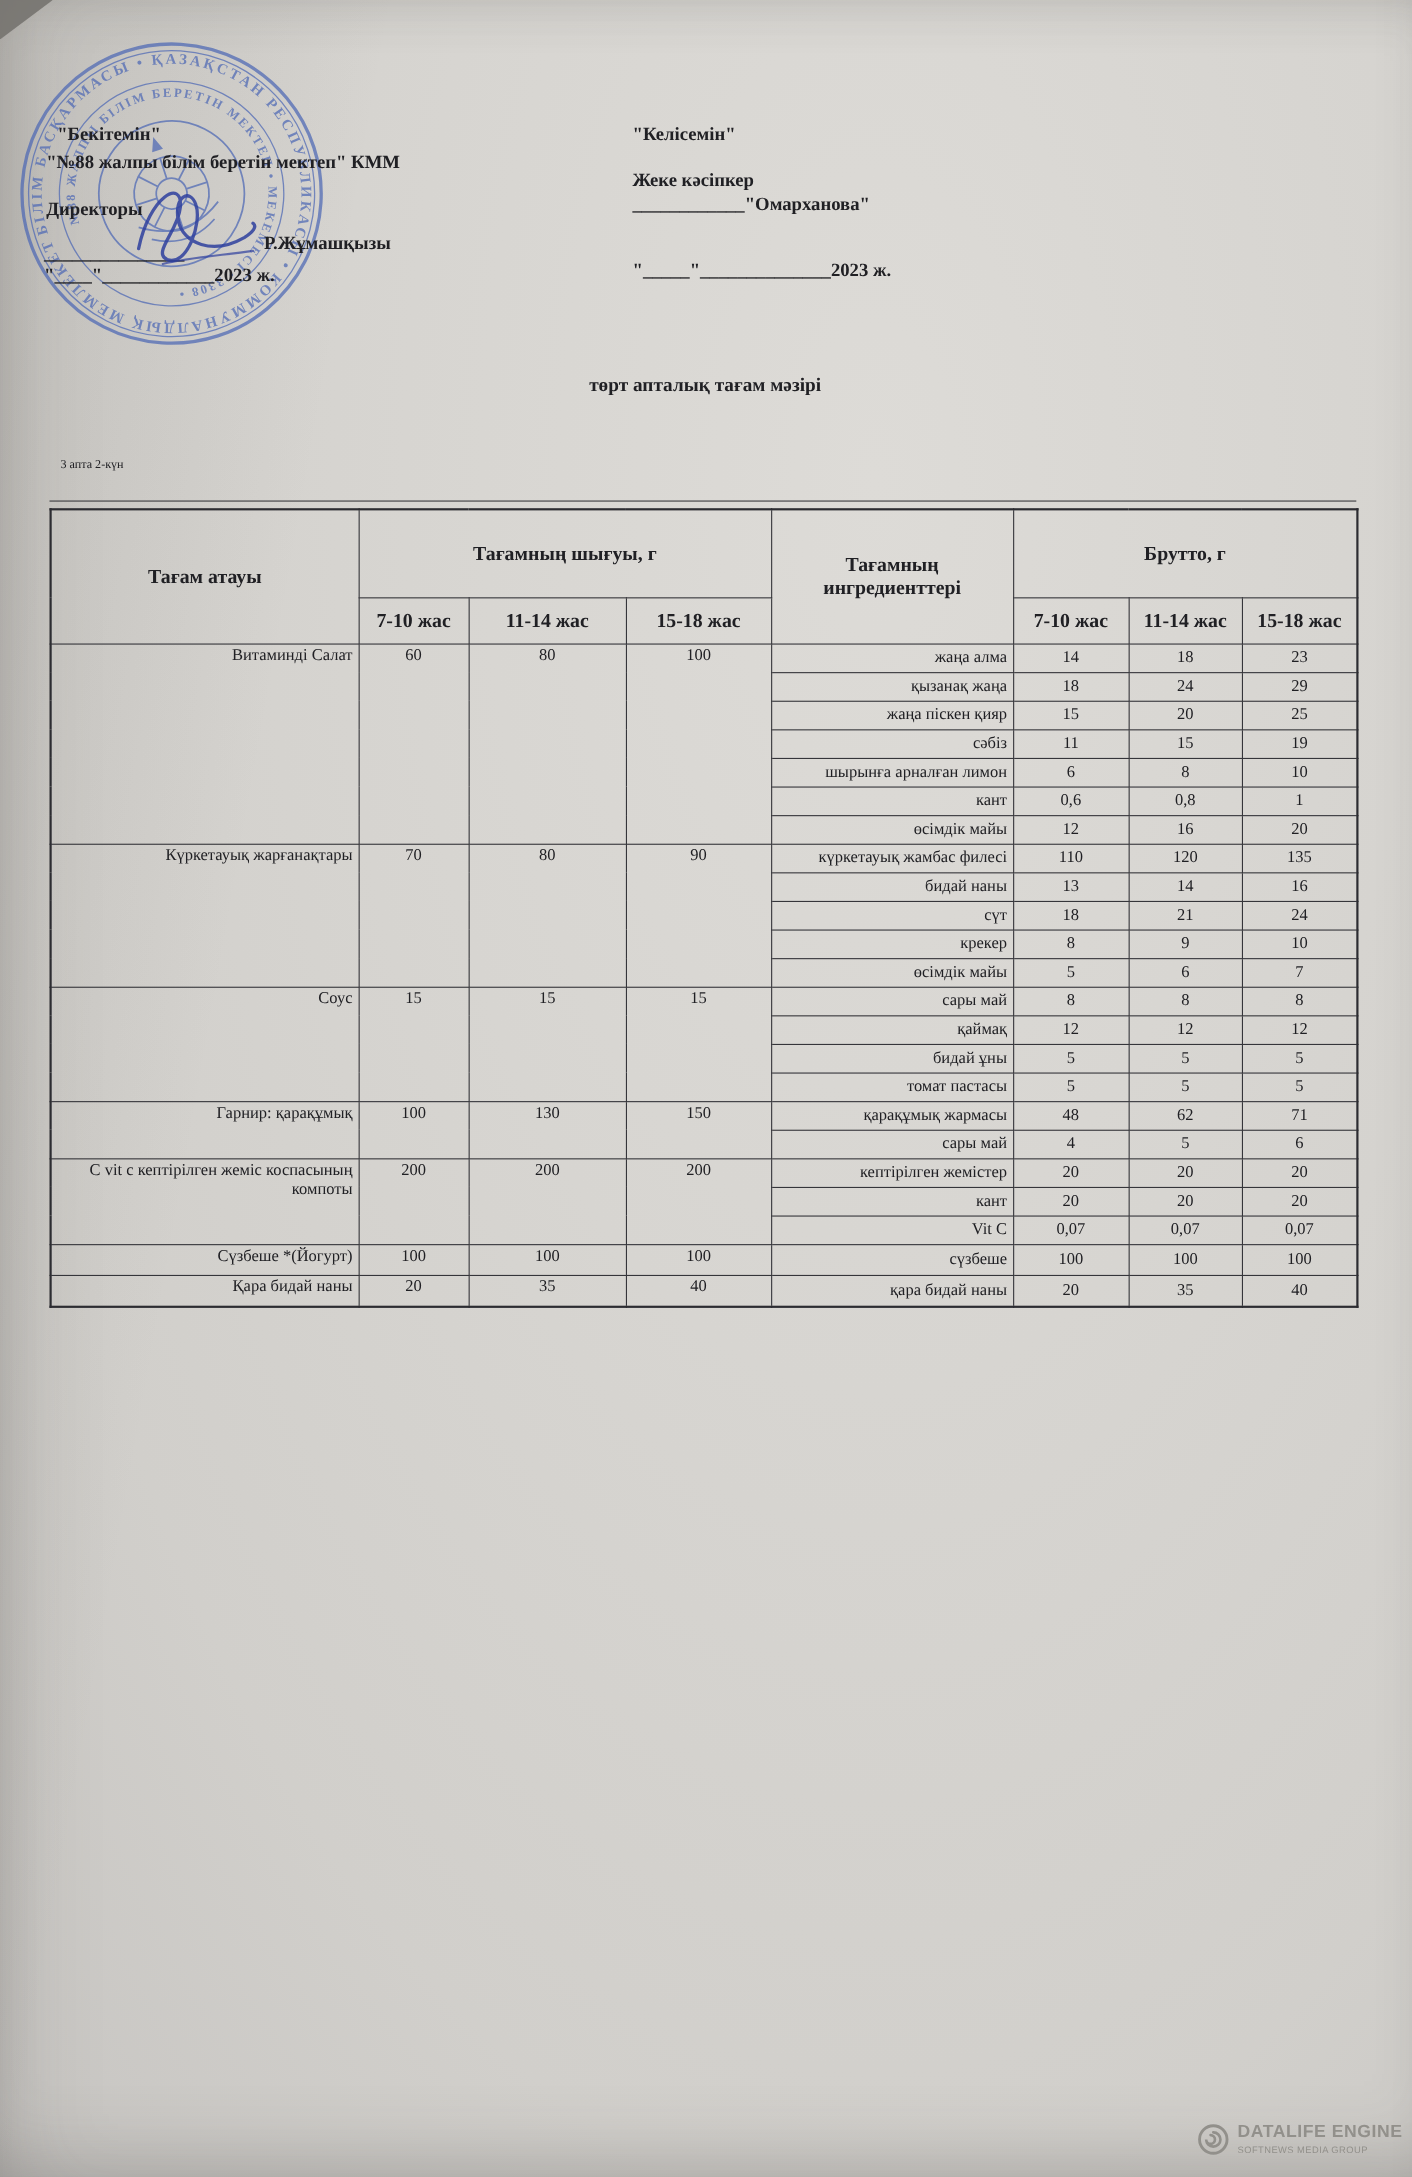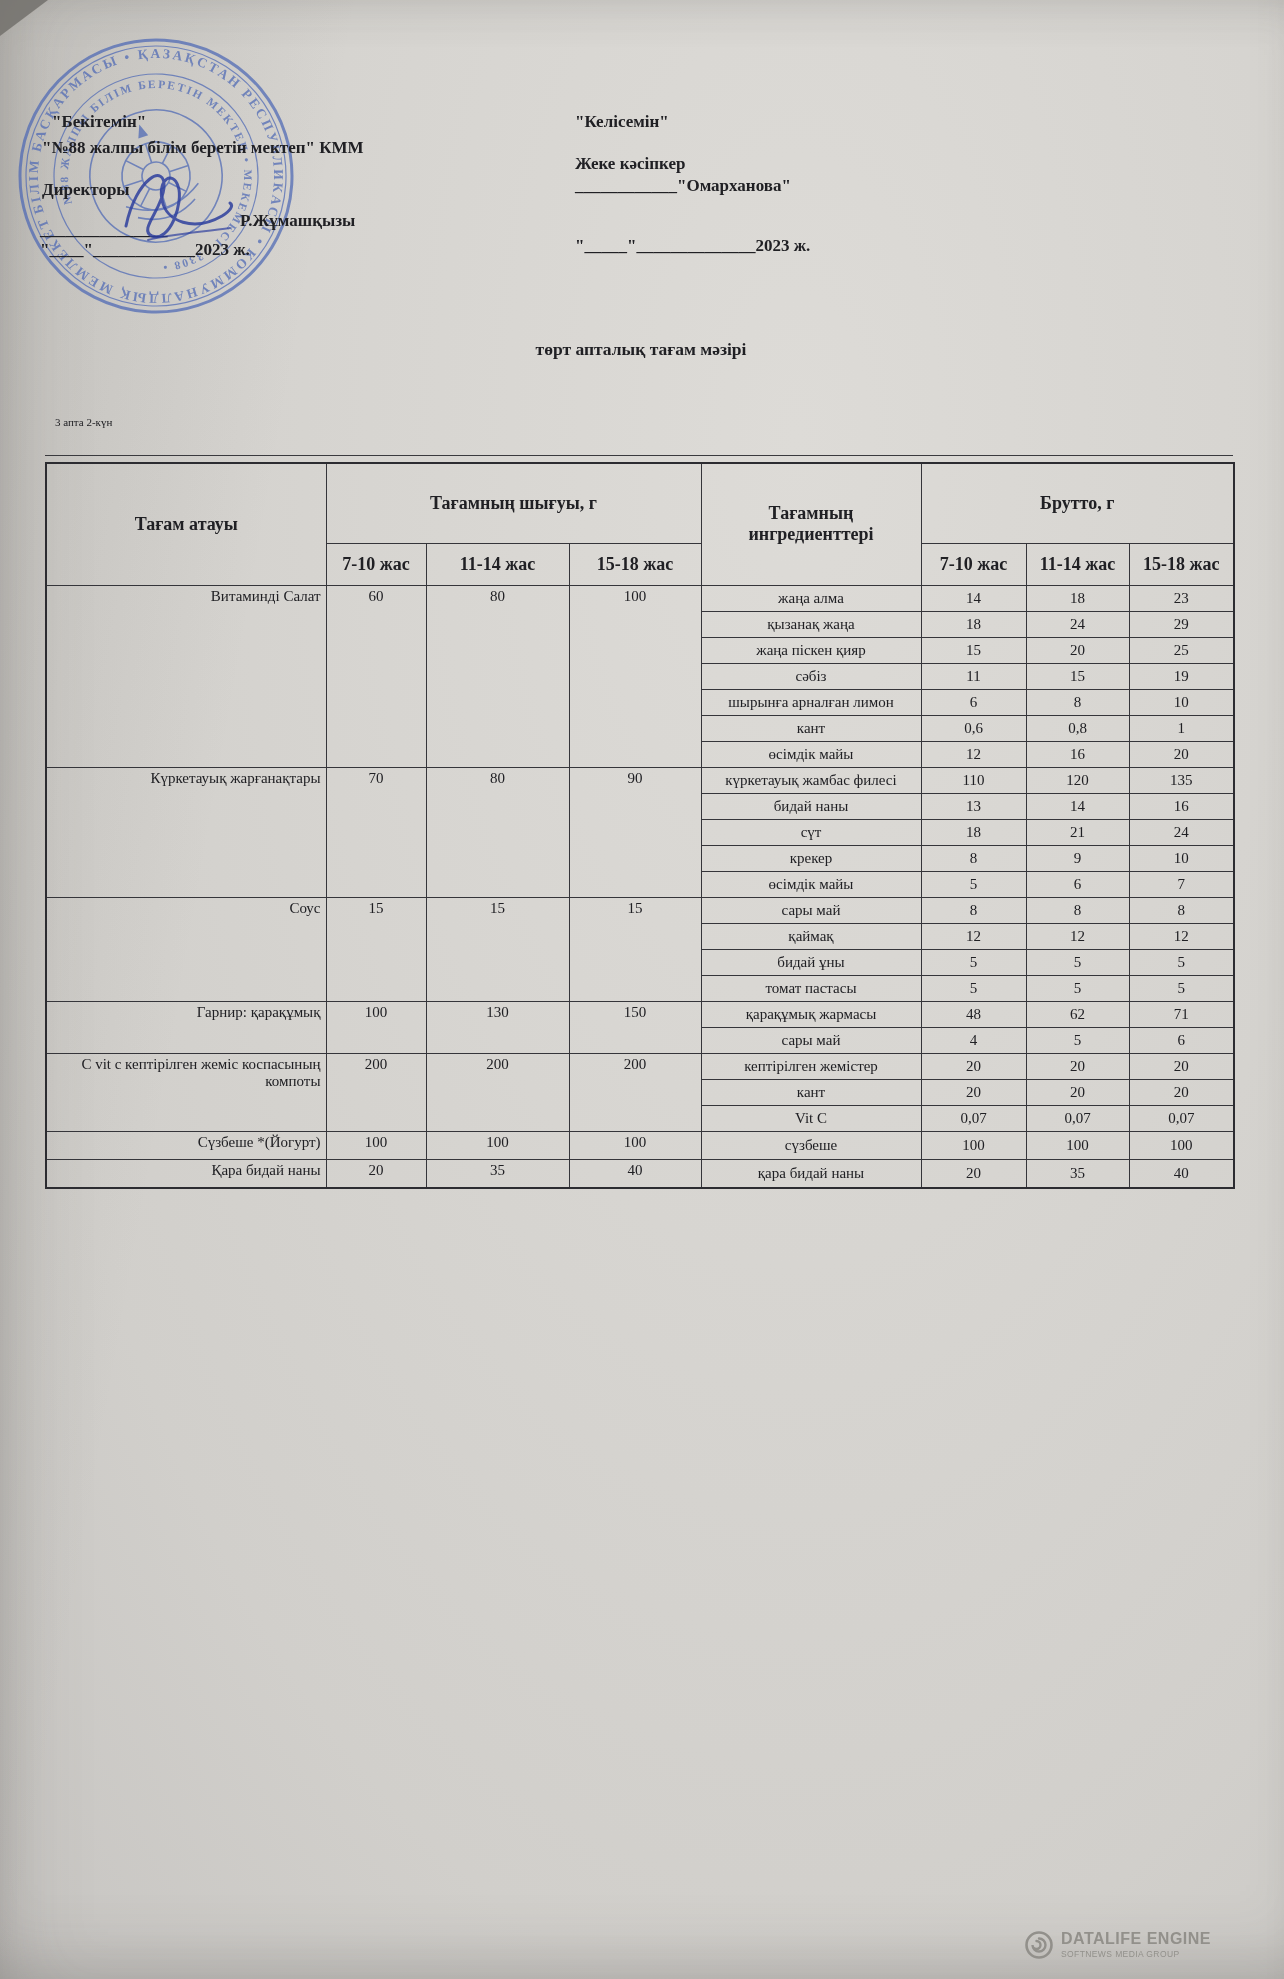--- a/index.html
+++ b/index.html
@@ -22,26 +22,26 @@
 
   .menu-table{position:absolute; left:45px; top:462px; width:1188px;
     border-collapse:collapse; table-layout:fixed; font-family:"Liberation Serif",serif;}
   .menu-table th,.menu-table td{border:1.5px solid #35353a; overflow:hidden;}
   .menu-table{border:2.2px solid #2c2c31;}
   .menu-table thead th{font-weight:bold; font-size:18px; padding:0 3px;}
   .rowh1{height:80px;} .rowh2{height:42px;}
   .menu-table tbody td{height:25px; font-size:15px; padding:0 5px; line-height:17px;}
   .dish-cell{vertical-align:top; text-align:right; padding-top:2px !important;}
   .num-top{vertical-align:top; text-align:center; padding-top:2px !important;}
-  .ing-cell{text-align:center;}
+  .ing-cell{text-align:right;}
   .num-cell{text-align:center;}
 
   .stamp{left:6px; top:26px; opacity:.72;}
   .sig{left:118px; top:158px;}
-  .watermark{left:1024px; top:1930px; display:flex; align-items:center; gap:7px;
+  .watermark{left:1088px; top:1930px; display:flex; align-items:center; gap:7px;
     font-family:"Liberation Sans",sans-serif; color:#92908b;}
   .wm-title{font-size:16px; font-weight:bold; letter-spacing:.5px; line-height:16px;}
   .wm-sub{font-size:8.5px; letter-spacing:.4px; margin-top:2px;}
 </style>
 </head>
 <body>
 
 <div class="photo">
   <div class="corner-dark"></div>
 

